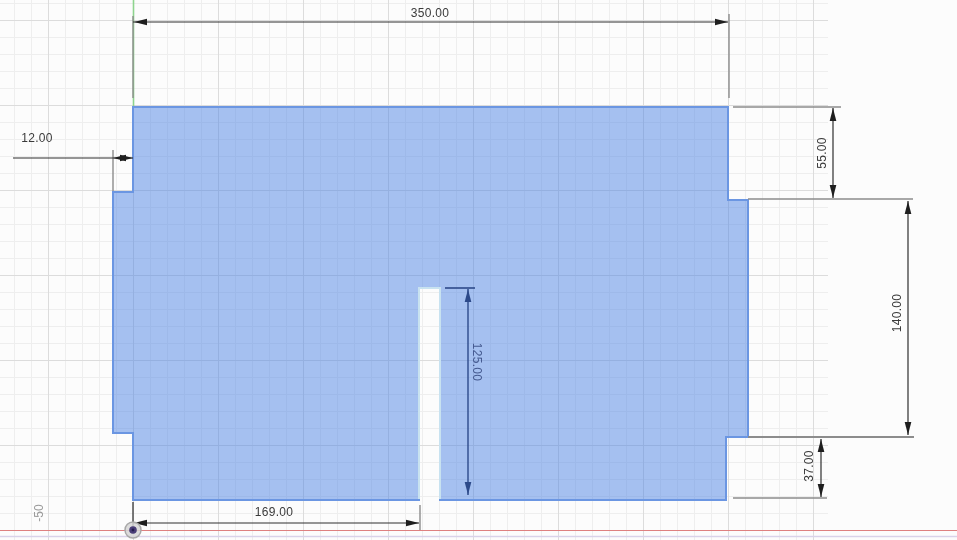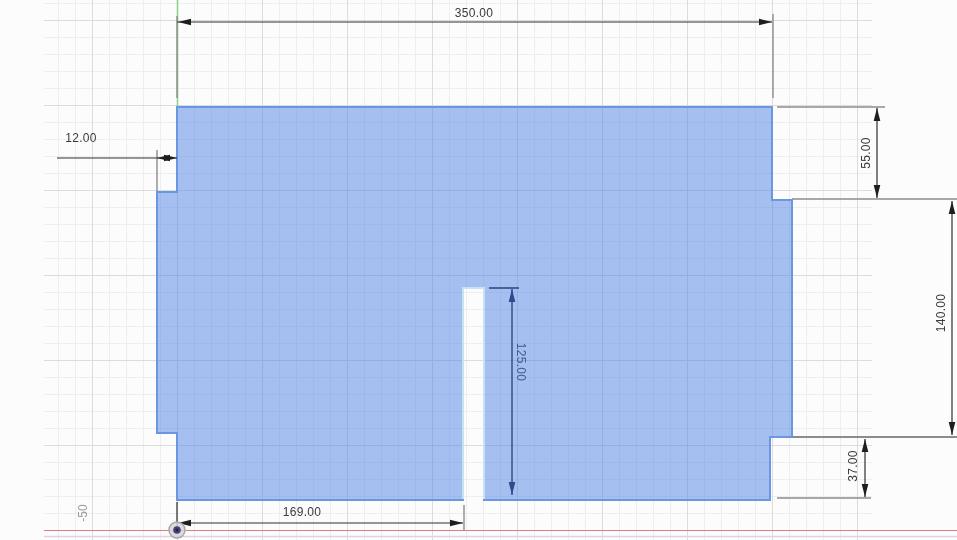--- a/index.html
+++ b/index.html
@@ -4,21 +4,21 @@
 <style>
   html,body{margin:0;padding:0;width:957px;height:540px;overflow:hidden;
     font-family:"Liberation Sans",sans-serif;background:#fcfcfc;}
   #viewport{position:relative;width:828px;height:540px;
     background-image:
       linear-gradient(90deg,#dcdcdc 1px,transparent 1px),
       linear-gradient(0deg,#dcdcdc 1px,transparent 1px),
       linear-gradient(90deg,#eeeeee 1px,transparent 1px),
       linear-gradient(0deg,#eeeeee 1px,transparent 1px);
     background-size:85px 85px,85px 85px,17px 17px,17px 17px;
-    background-position:48px 0,0 21px,14px 0,0 4px;margin-left:44px;}
+    background-position:48px 0,0 21px,14px 0,0 4px;}
   svg{position:absolute;left:0;top:0;}
   .dim-label{position:absolute;font-size:12px;color:#3a3a3a;white-space:nowrap;
     transform:translate(-50%,-50%);line-height:1;letter-spacing:.3px;}
   .rot-ccw{transform:translate(-50%,-50%) rotate(-90deg);}
   .rot-cw{transform:translate(-50%,-50%) rotate(90deg);}
   .navy{color:#44598f;}
   .grid-num{position:absolute;font-size:12px;color:#9a9a9a;
     transform:translate(-50%,-50%) rotate(-90deg);}
 </style>
 </head>
@@ -91,17 +91,17 @@
   <div class="dim-label" style="left:37px;top:138px;">12.00</div>
 
   <div class="dim-label rot-ccw" style="left:822px;top:153px;">55.00</div>
 
   <div class="dim-label rot-ccw" style="left:897px;top:313px;">140.00</div>
 
   <div class="dim-label rot-ccw" style="left:809px;top:466px;">37.00</div>
 
   <div class="dim-label rot-cw navy" style="left:477px;top:362px;">125.00</div>
 
-  <div class="dim-label" style="left:258px;top:512px;">169.00</div>
+  <div class="dim-label" style="left:274px;top:512px;">169.00</div>
 
   <div class="grid-num" style="left:39px;top:513px;">-50</div>
 
 </div>
 
 </body></html>

